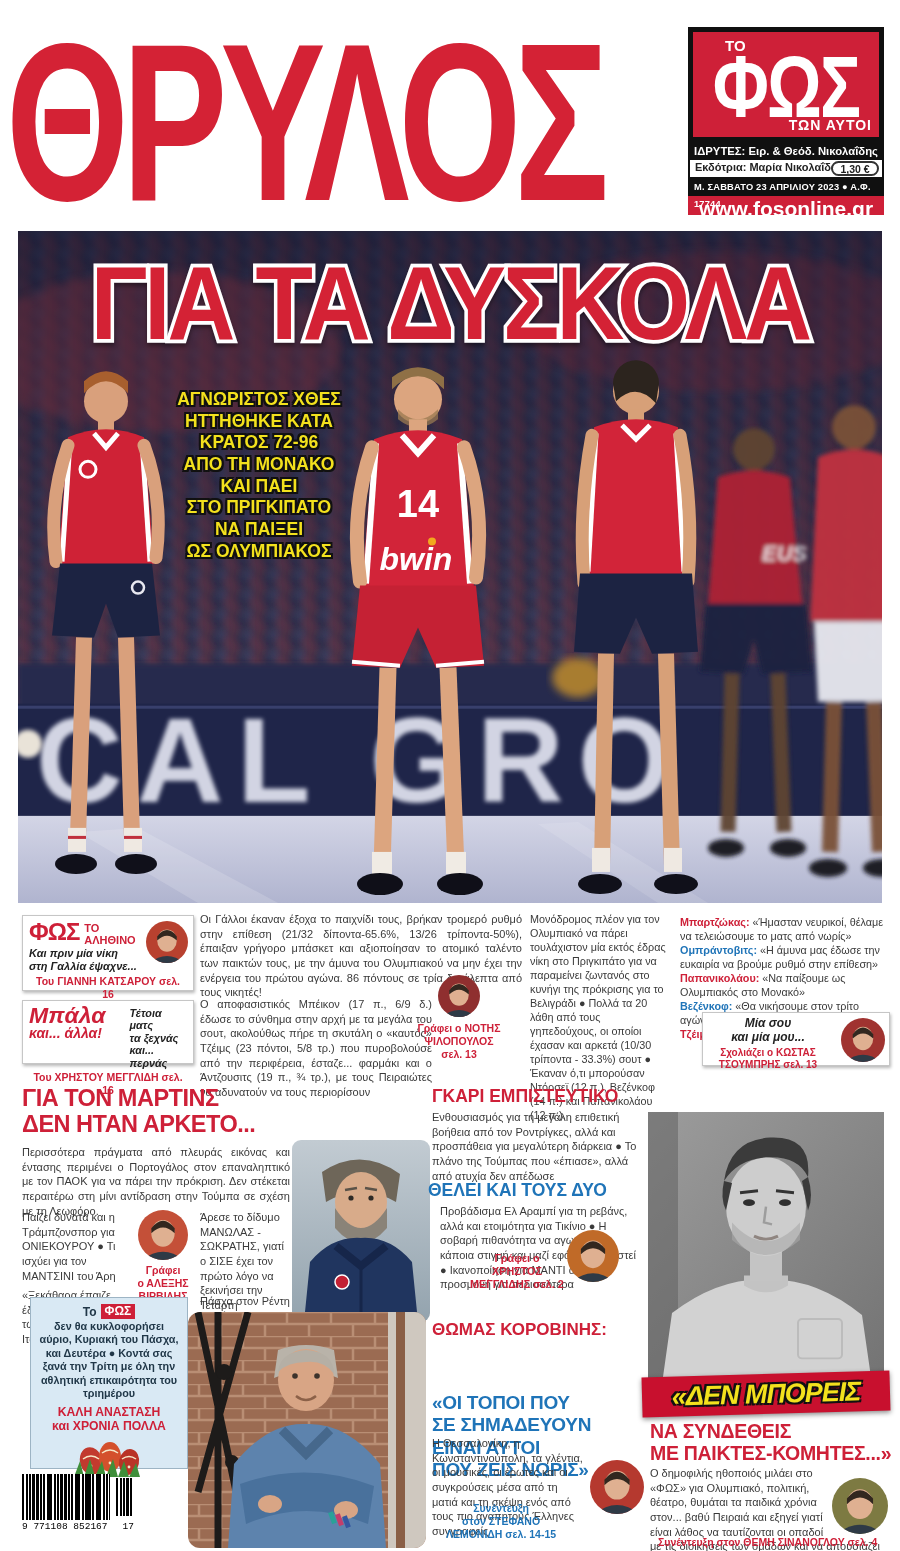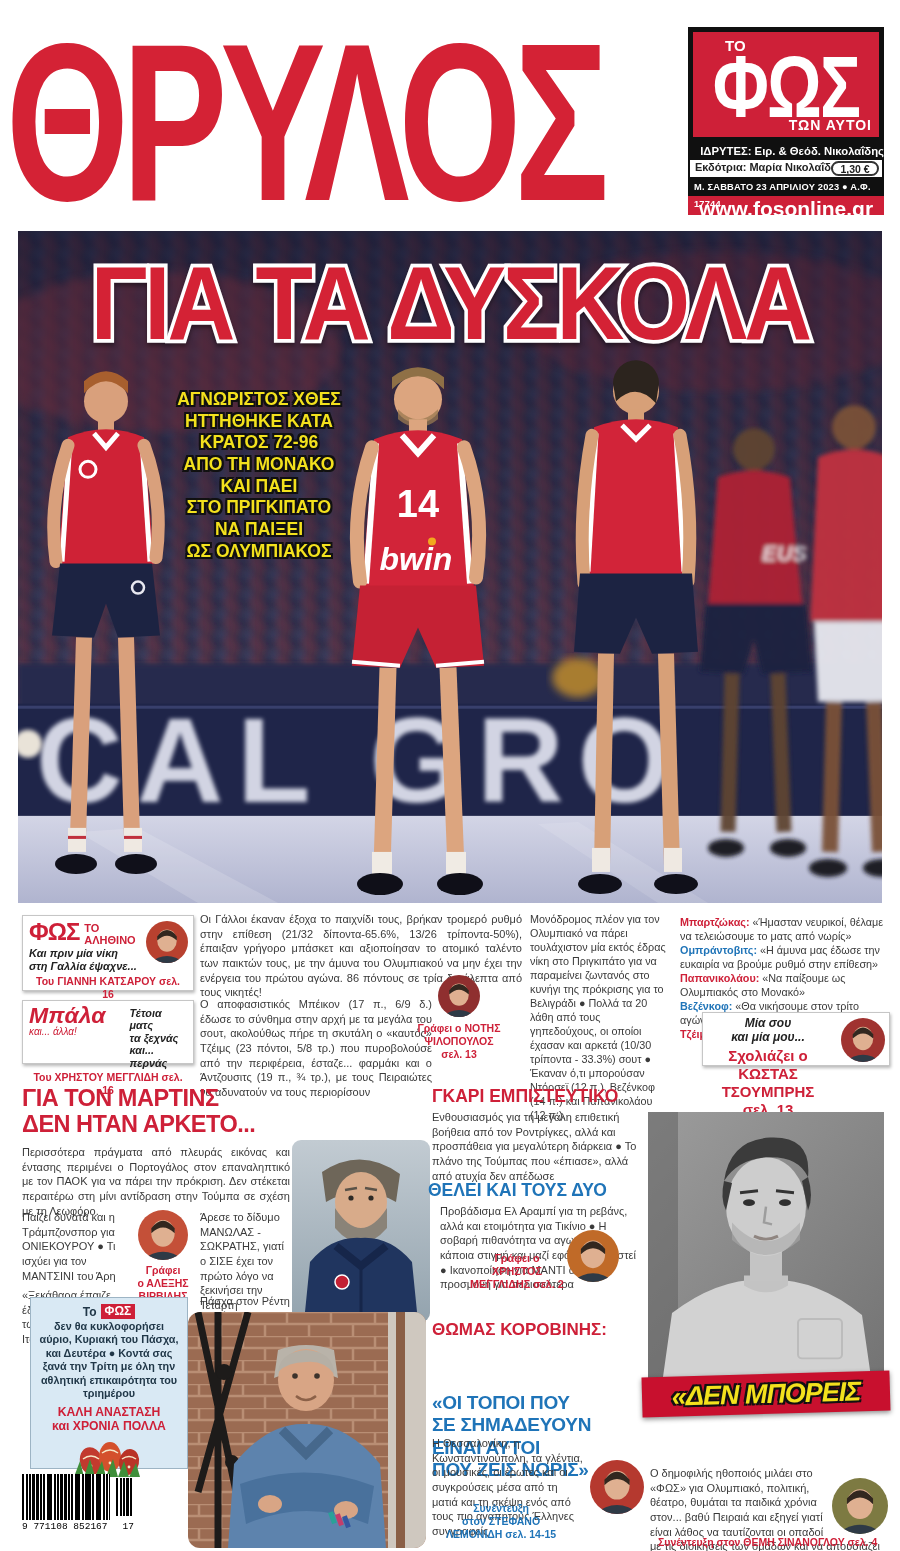--- a/index.html
+++ b/index.html
@@ -18,21 +18,21 @@
   
   .thrylos{left:6px;top:10px;font-size:158px;font-weight:bold;color:var(--red2);
     letter-spacing:-7px;line-height:1;transform:scale(1.0,1.42);transform-origin:top left;}
   .mast-right{left:688px;top:27px;width:196px;}
   .logo-red{position:relative;height:115px;background:var(--red);border:5px solid var(--dark);}
   .logo-to{position:absolute;left:32px;top:5px;color:#fff;font-weight:bold;font-size:15px;}
   .logo-fos{position:absolute;left:0;top:4px;width:100%;text-align:center;color:#fff;
     font-size:72px;font-weight:bold;letter-spacing:-2px;transform:scale(0.95,1.22);transform-origin:top center;}
   .logo-tonspor{position:absolute;right:7px;bottom:4px;color:#fff;font-weight:bold;font-size:14px;letter-spacing:1px;}
   .founders{height:18px;background:var(--dark);color:#fff;font-size:11.3px;font-weight:bold;
-    text-align:right;line-height:18px;}
+    text-align:center;line-height:18px;}
   .pubrow{position:relative;height:19px;background:#fff;border:2px solid var(--dark);border-top:none;
     font-size:11px;font-weight:bold;line-height:15px;padding-left:5px;color:#222;}
   .price{position:absolute;right:3px;top:1px;width:48px;height:15px;border:2px solid #333;border-radius:9px;
     background:#fff;font-size:10.5px;font-weight:bold;text-align:center;line-height:12px;}
   .daterow{height:17px;background:var(--dark);color:#fff;font-size:9.3px;font-weight:bold;
     line-height:17px;padding-left:6px;letter-spacing:.2px;}
   .siterow{height:19px;background:var(--red);color:#fff;font-size:21px;font-weight:bold;
     text-align:center;line-height:26px;cursor:pointer;}
 
   
@@ -56,36 +56,36 @@
   .b1-fos{color:var(--red);font-size:24px;font-weight:bold;letter-spacing:-1px;line-height:.9;}
   .b1-rest{color:var(--red);font-size:11px;font-weight:bold;line-height:1.05;padding-top:2px;}
   .b1-circ{position:absolute;right:5px;top:5px;width:42px;height:42px;background:#b8412f;}
   .b1-tease{font-size:11px;font-style:italic;font-weight:bold;color:#222;line-height:1.15;margin-top:1px;}
   .b1-byl{margin-top:3px;}
 
   .box2{left:22px;top:1000px;width:172px;height:64px;padding:4px 6px;}
   .b2-row{display:flex;gap:24px;}
   .b2-logo{color:var(--red);font-style:italic;line-height:.95;}
   .b2-logo .big{font-size:23px;font-weight:bold;}
-  .b2-logo .small{font-size:10px;font-weight:normal;}
+  .b2-logo .small{font-size:14px;font-weight:bold;}
   .b2-tease{font-size:10.8px;font-style:italic;font-weight:bold;color:#222;line-height:1.15;padding-top:2px;}
   .b2-byl{margin-top:2px;}
 
   .col2p1{left:200px;top:912px;width:322px;}
   .col2p2{left:200px;top:997px;width:232px;}
   .col2circ{left:438px;top:975px;width:42px;height:42px;background:#8f2f2f;}
   .col2byl{left:416px;top:1022px;width:86px;}
 
   .col3{left:530px;top:912px;width:140px;font-size:10.8px;line-height:1.3;}
 
   .col4{left:680px;top:915px;width:212px;font-size:10.8px;line-height:1.3;}
   .qname{font-weight:bold;}
   .miabox{left:702px;top:1012px;width:188px;height:54px;padding:4px 6px;}
   .mia-tease{font-size:12px;font-style:italic;font-weight:bold;color:#222;line-height:1.15;width:118px;text-align:center;}
-  .mia-byl{width:118px;margin-top:2px;font-size:15px;}
+  .mia-byl{width:118px;margin-top:2px;font-size:10px;}
   .mia-circ{position:absolute;right:4px;top:5px;width:44px;height:44px;background:#a03330;}
 
   
   .martins-title{left:22px;top:1085px;font-size:23.5px;font-weight:bold;color:var(--red);line-height:1.12;letter-spacing:-.5px;}
   .martins-lead{left:22px;top:1145px;width:268px;}
   .martins-l1{left:22px;top:1210px;width:104px;}
   .martins-l2{left:22px;top:1288px;width:104px;}
   .martins-circ{left:138px;top:1210px;width:50px;height:50px;background:#c45038;}
   .martins-byl{left:130px;top:1264px;width:66px;}
   .martins-r1{left:200px;top:1210px;width:92px;}
@@ -452,20 +452,22 @@
       <path d="M160 66 Q166 86 160 100 L154 70 Z" fill="#3b3b3b"></path>
       <ellipse cx="101" cy="92" rx="6" ry="3.4" fill="#2e2e2e"></ellipse>
       <ellipse cx="137" cy="92" rx="6" ry="3.4" fill="#2e2e2e"></ellipse>
       <path d="M92 82 L110 80 M128 80 L146 82" stroke="#333333" stroke-width="3"></path>
       <path d="M118 96 L116 112 L124 114" stroke="#9d9d9d" stroke-width="2.5" fill="none"></path>
       <path d="M106 126 Q118 132 130 126" stroke="#8f8580" stroke-width="3" fill="none"></path>
       <rect x="150" y="210" width="44" height="40" rx="4" fill="none" stroke="#bcbcbc" stroke-width="2"></rect>
     </svg>
   </div>
   <div class="abs tz-banner">«ΔΕΝ ΜΠΟΡΕΙΣ</div>
+  <div class="abs tz-sub preline">ΝΑ ΣΥΝΔΕΘΕΙΣ
+ΜΕ ΠΑΙΚΤΕΣ-ΚΟΜΗΤΕΣ...»</div>
   <div class="abs body-t tz-text">
     <span class="circ tz-circ">
         <svg viewBox="0 0 60 60">
           <use href="#byl-face"></use>
         </svg>
       </span>
     <span>Ο δημοφιλής ηθοποιός μιλάει στο «ΦΩΣ» για Ολυμπιακό, πολιτική, θέατρο, θυμάται τα παιδικά χρόνια στον... βαθύ Πειραιά και εξηγεί γιατί είναι λάθος να ταυτίζονται οι οπαδοί με τις διοικήσεις των ομάδων και να απουσιάζει ο Παναθηναϊκός από την Ευρωλίγκα</span>
   </div>
   <div class="abs byl tz-byl">Συνέντευξη στον ΘΕΜΗ ΣΙΝΑΝΟΓΛΟΥ  σελ. 4</div>
 

